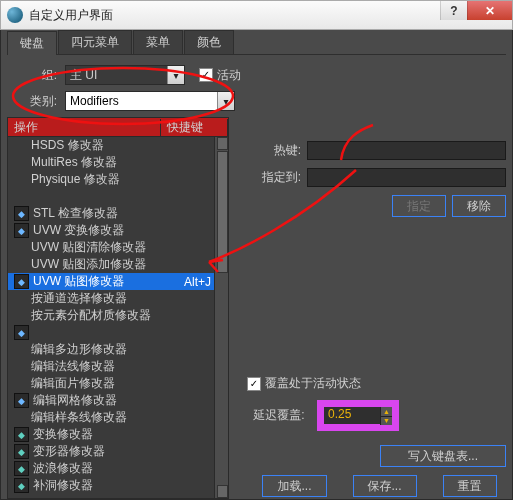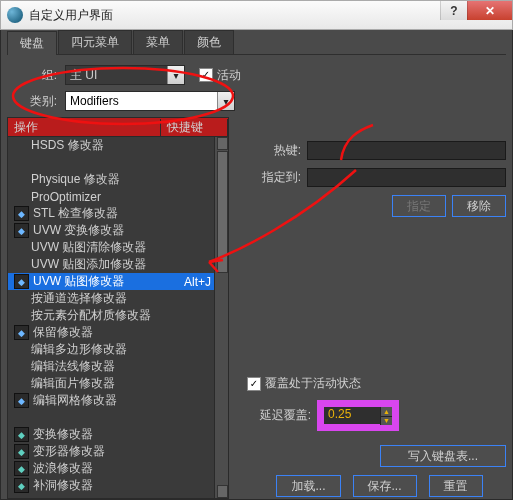--- a/index.html
+++ b/index.html
@@ -137,21 +137,21 @@
   .btn{
     height:20px;padding:0 14px;background:#4d4d4d;border:1px solid #3b82f6;
     color:#d0d0d0;display:inline-flex;align-items:center;justify-content:center;
     margin-left:6px;
   }
   .btn.disabled{color:#777;}
   .spin{position:relative;width:50px;height:17px;background:#2f2f2f;border:7px solid #d946ef;color:#eab308;padding:0 14px 0 4px;display:flex;align-items:flex-start;}
   .spin .sp{position:absolute;right:0;top:0;width:12px;height:100%;}
   .spin .sp div{height:50%;background:#555;border-left:1px solid #222;display:flex;align-items:center;justify-content:center;font-size:7px;}
   .spin .sp div:first-child{border-bottom:1px solid #222;}
-  .bottom-btns{display:flex;gap:6px;justify-content:center;margin-top:8px;}
+  .bottom-btns{display:flex;gap:20px;justify-content:center;margin-top:8px;}
   
   svg.anno{position:absolute;left:0;top:0;pointer-events:none;}
 </style>
 </head>
 <body>
 
 <div class="titlebar">
   <div class="title-icon"></div>
   <div class="title-text">自定义用户界面</div>
   <div class="title-btns">
@@ -197,30 +197,30 @@
           <div class="lh hk">快捷键</div>
         </div>
         <div class="list-body" id="list-body">
           <div class="item">
               <span class="ic none"></span>
               <span class="ilabel">HSDS 修改器</span>
               <span class="isc"></span>
             </div>
             <div class="item">
               <span class="ic none"></span>
+              <span class="ilabel">MultiRes 修改器</span>
               <span class="isc"></span>
             </div>
             <div class="item">
               <span class="ic none"></span>
               <span class="ilabel">Physique 修改器</span>
               <span class="isc"></span>
             </div>
             <div class="item">
               <span class="ic none"></span>
-              <span class="ilabel">ProOptimizer</span>
               <span class="isc"></span>
             </div>
             <div class="item">
               <span class="ic ">◆</span>
               <span class="ilabel">STL 检查修改器</span>
               <span class="isc"></span>
             </div>
             <div class="item">
               <span class="ic ">◆</span>
               <span class="ilabel">UVW 变换修改器</span>
@@ -246,21 +246,20 @@
               <span class="ilabel">按通道选择修改器</span>
               <span class="isc"></span>
             </div>
             <div class="item">
               <span class="ic none"></span>
               <span class="ilabel">按元素分配材质修改器</span>
               <span class="isc"></span>
             </div>
             <div class="item">
               <span class="ic ">◆</span>
-              <span class="ilabel">保留修改器</span>
               <span class="isc"></span>
             </div>
             <div class="item">
               <span class="ic none"></span>
               <span class="ilabel">编辑多边形修改器</span>
               <span class="isc"></span>
             </div>
             <div class="item">
               <span class="ic none"></span>
               <span class="ilabel">编辑法线修改器</span>
@@ -271,20 +270,21 @@
               <span class="ilabel">编辑面片修改器</span>
               <span class="isc"></span>
             </div>
             <div class="item">
               <span class="ic ">◆</span>
               <span class="ilabel">编辑网格修改器</span>
               <span class="isc"></span>
             </div>
             <div class="item">
               <span class="ic none"></span>
+              <span class="ilabel">编辑样条线修改器</span>
               <span class="isc"></span>
             </div>
             <div class="item">
               <span class="ic teal">◆</span>
               <span class="ilabel">变换修改器</span>
               <span class="isc"></span>
             </div>
             <div class="item">
               <span class="ic teal">◆</span>
               <span class="ilabel">变形器修改器</span>
@@ -321,21 +321,21 @@
         <div class="btn">移除</div>
       </div>
 
       <div style="height:150px"></div>
 
       <div class="rrow">
         <span class="chk">✓</span>
         <span>覆盖处于活动状态</span>
       </div>
       <div class="rrow">
-        <div style="width:64px;text-align:right;margin-right:6px;">延迟覆盖:</div>
+        <div style="width:64px;text-align:center;margin-right:6px;">延迟覆盖:</div>
         <div class="spin">
           <span>0.25</span>
           <div class="sp">
               <div>▲</div>
               <div>▼</div>
             </div>
         </div>
       </div>
       <div class="rrow" style="justify-content:flex-end;margin-top:14px;">
         <div class="btn" style="width:96px">写入键盘表...</div>

